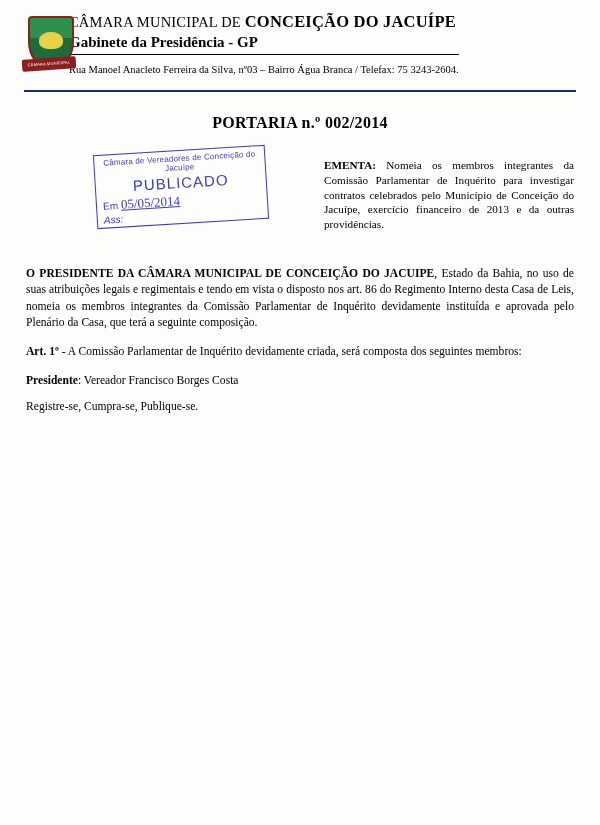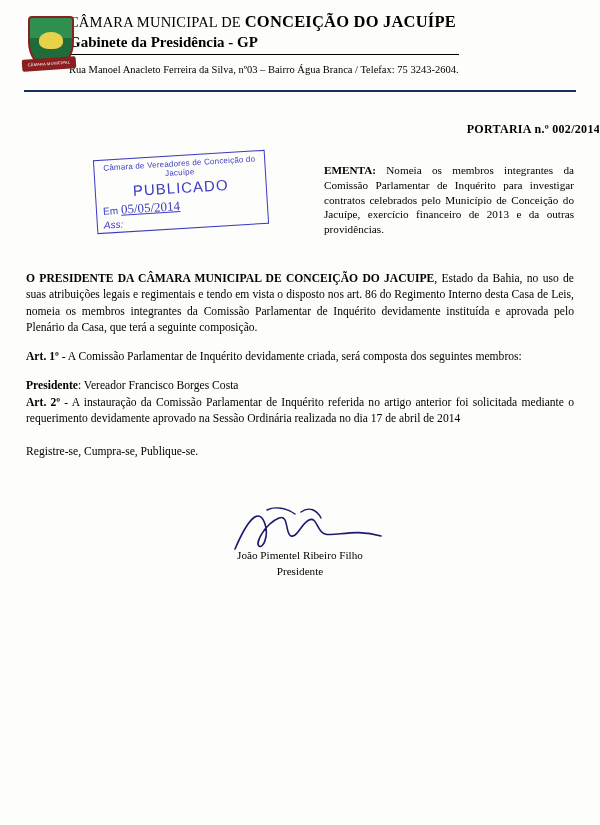--- a/index.html
+++ b/index.html
@@ -111,24 +111,24 @@
     padding-top: 9px;
     display: inline-block;
   }
   .hrule {
     margin: 6px 24px 0 24px;
     border-top: 2px solid #18305e;
   }
 
   
   .doc-title {
-    text-align: right;
+    text-align: center;
     font-weight: bold;
-    font-size: 12px;
-    margin-top: 30px;
+    font-size: 16px;
+    margin-top: 22px;
     letter-spacing: .3px;
   }
 
   
   .upper {
     position: relative;
     margin-top: 18px;
     height: 110px;
   }
   .stamp {
@@ -182,21 +182,21 @@
 
   
   .body {
     margin: 6px 26px 0 26px;
     font-size: 11.6px;
     line-height: 1.42;
     text-align: justify;
   }
   .p { margin-bottom: 12px; }
   .members {
-    margin-bottom: 0;
+    margin-bottom: 9px;
     line-height: 1.5;
   }
   .members div { font-size: 11.6px; }
   .members b { font-weight: bold; }
   .looser { margin-bottom: 16px; }
 
   
   .sign-area {
     position: relative;
     margin-top: 58px;
@@ -275,33 +275,21 @@
     <div class="p">
       <b>Art. 1º</b><span> - A Comissão Parlamentar de Inquérito devidamente criada, será composta dos seguintes membros:</span>
     </div>
 
     <div class="members">
       <div>
         <b>Presidente</b><span>: Vereador Francisco Borges Costa</span>
       </div>
     </div>
 
-    <div class="p looser">
-      <b>Art. 2º</b><span> - A instauração da Comissão Parlamentar de Inquérito referida no artigo anterior foi solicitada mediante o requerimento devidamente aprovado na Sessão Ordinária realizada no dia 17 de abril de 2014</span>
-    </div>
 
 
     <div class="p looser">Registre-se, Cumpra-se, Publique-se.</div>
 
 
-    <div class="sign-area">
-      <svg class="sign-svg" width="190" height="60" viewBox="0 0 190 60">
-        <path d="M30,45 C45,10 55,5 60,20 C64,32 58,45 54,42 C50,39 60,20 74,14 C84,10 80,30 86,32 C92,34 96,20 104,16 C112,12 112,28 120,30 C130,33 150,24 176,32" fill="none" stroke="#1a1a6e" stroke-width="1.6" stroke-linecap="round"></path>
-        <path d="M62,6 C70,2 82,4 90,10" fill="none" stroke="#1a1a6e" stroke-width="1.4" stroke-linecap="round"></path>
-        <path d="M96,8 C104,2 112,6 116,14" fill="none" stroke="#1a1a6e" stroke-width="1.4" stroke-linecap="round"></path>
-      </svg>
-      <div class="sign-name">João Pimentel Ribeiro Filho</div>
-      <div class="sign-role">Presidente</div>
-    </div>
 
   </div>
   <div class="page-edge"></div>
 </div>
 
 </body></html>

